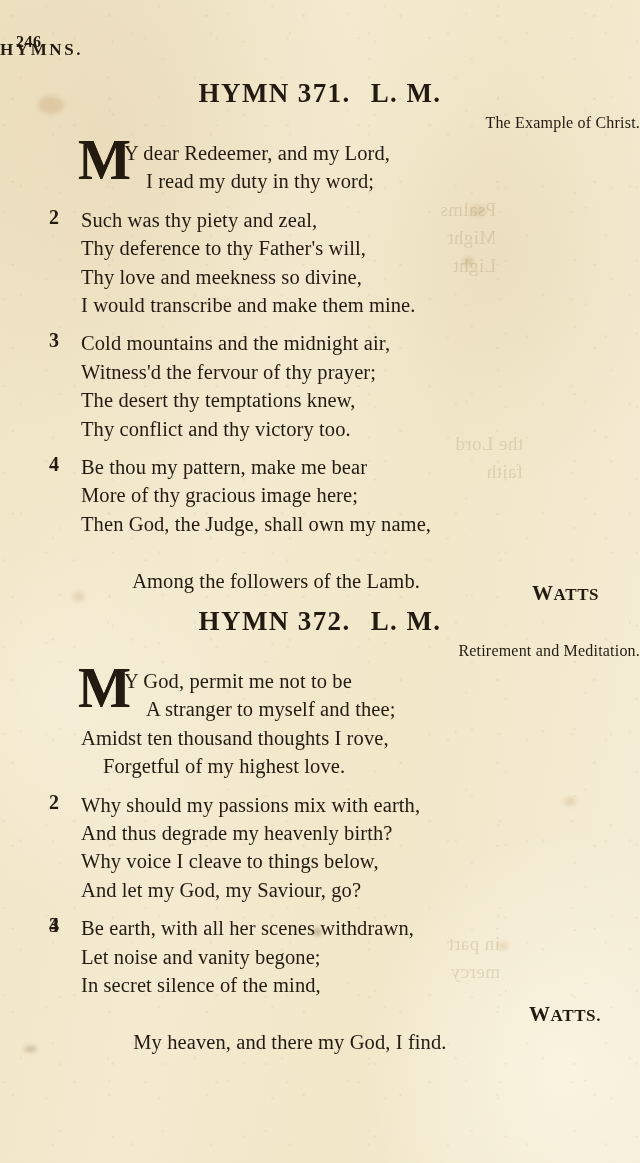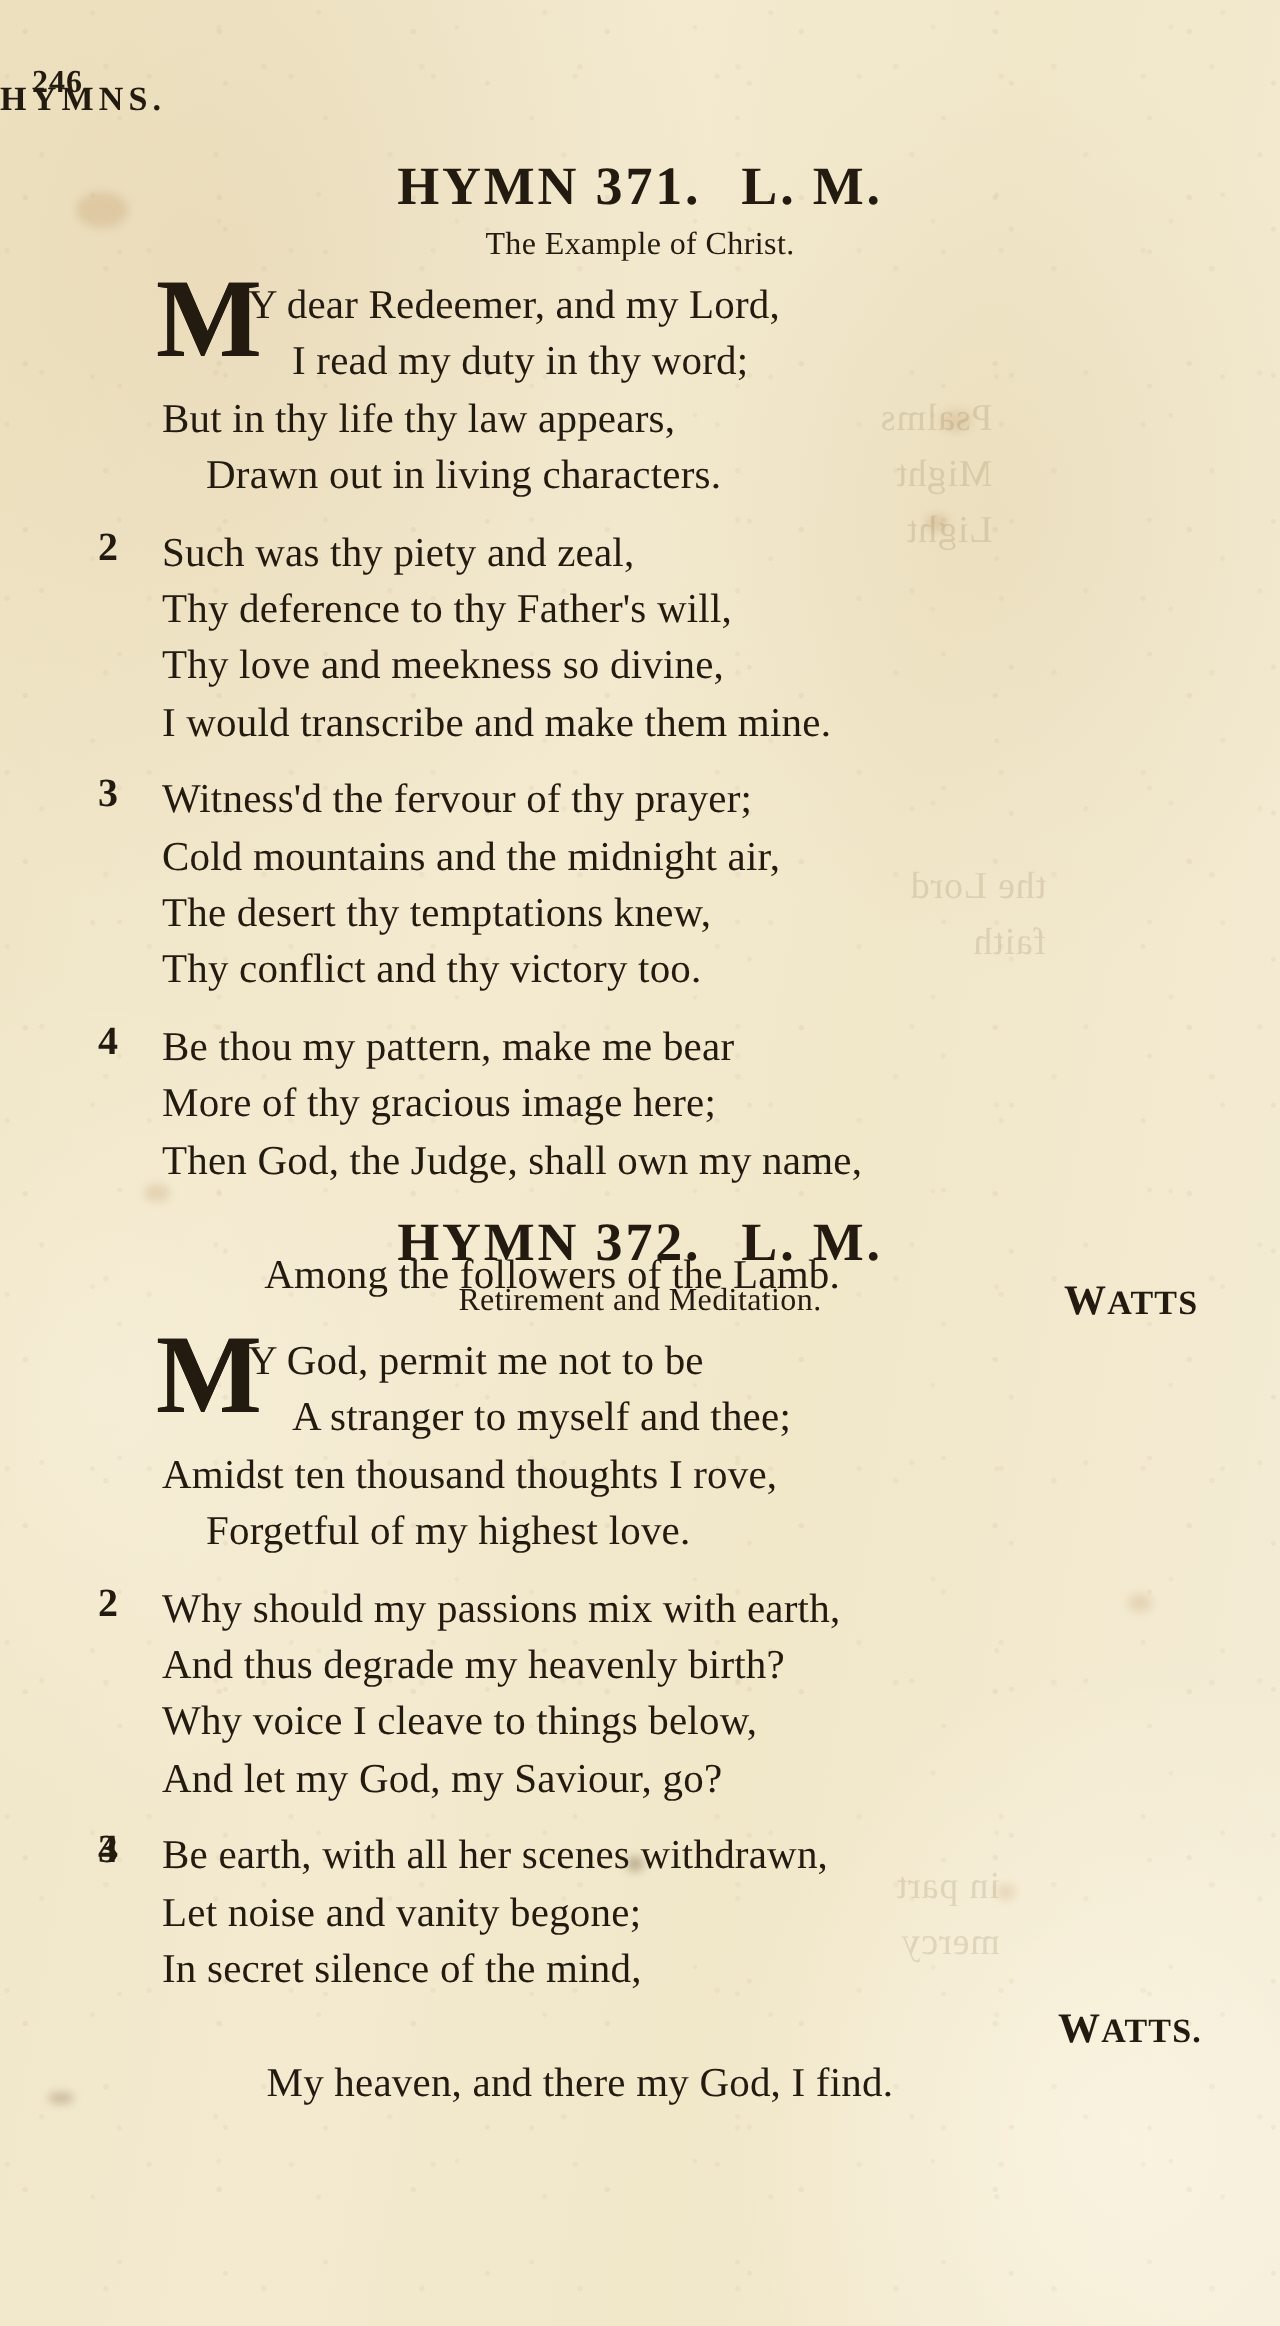--- a/index.html
+++ b/index.html
@@ -58,21 +58,21 @@
   }
 
   
   .hymn{position:absolute;left:0;right:0;}
   .hymn-title{
     text-align:center;font-weight:700;font-size:27px;
     letter-spacing:1.4px;margin:0 0 5px 0;
   }
   .hymn-title .meter{margin-left:20px;}
   .hymn-sub{
-    text-align:center;font-size:16px;margin:0 0 7px 0;
+    text-align:right;font-size:16px;margin:0 0 7px 0;
     letter-spacing:.2px;
   }
 
   .verse{position:relative;margin:0 0 10px 0;}
   .vnum{
     position:absolute;left:49px;top:0;
     font-weight:700;font-size:20px;
   }
   .vlines{margin-left:81px;}
   .vline{
@@ -136,41 +136,37 @@
       <span>HYMN 371.</span><span class="meter">L. M.</span>
     </div>
     <div class="hymn-sub">The Example of Christ.</div>
 
     <div class="verse first" style="margin-top:4px;">
       <span class="dropcap">M</span>
       <div class="vlines">
         <div class="vline">Y dear Redeemer, and my Lord,</div>
         <div class="vline">I read my duty in thy word;</div>
       </div>
-      <div class="vlines" style="margin-left:81px;">
-        <div class="vline">But in thy life thy law appears,</div>
-        <div class="vline">Drawn out in living characters.</div>
-      </div>
     </div>
 
     <div class="verse">
       <span class="vnum">2</span>
       <div class="vlines">
         <div class="vline">Such was thy piety and zeal,</div>
         <div class="vline">Thy deference to thy Father's will,</div>
         <div class="vline">Thy love and meekness so divine,</div>
         <div class="vline">I would transcribe and make them mine.</div>
       </div>
     </div>
 
     <div class="verse">
       <span class="vnum">3</span>
       <div class="vlines">
+        <div class="vline">Cold mountains and the midnight air,</div>
         <div class="vline">Witness'd the fervour of thy prayer;</div>
-        <div class="vline">Cold mountains and the midnight air,</div>
         <div class="vline">The desert thy temptations knew,</div>
         <div class="vline">Thy conflict and thy victory too.</div>
       </div>
     </div>
 
     <div class="verse">
       <span class="vnum">4</span>
       <div class="vlines">
         <div class="vline">Be thou my pattern, make me bear</div>
         <div class="vline">More of thy gracious image here;</div>

